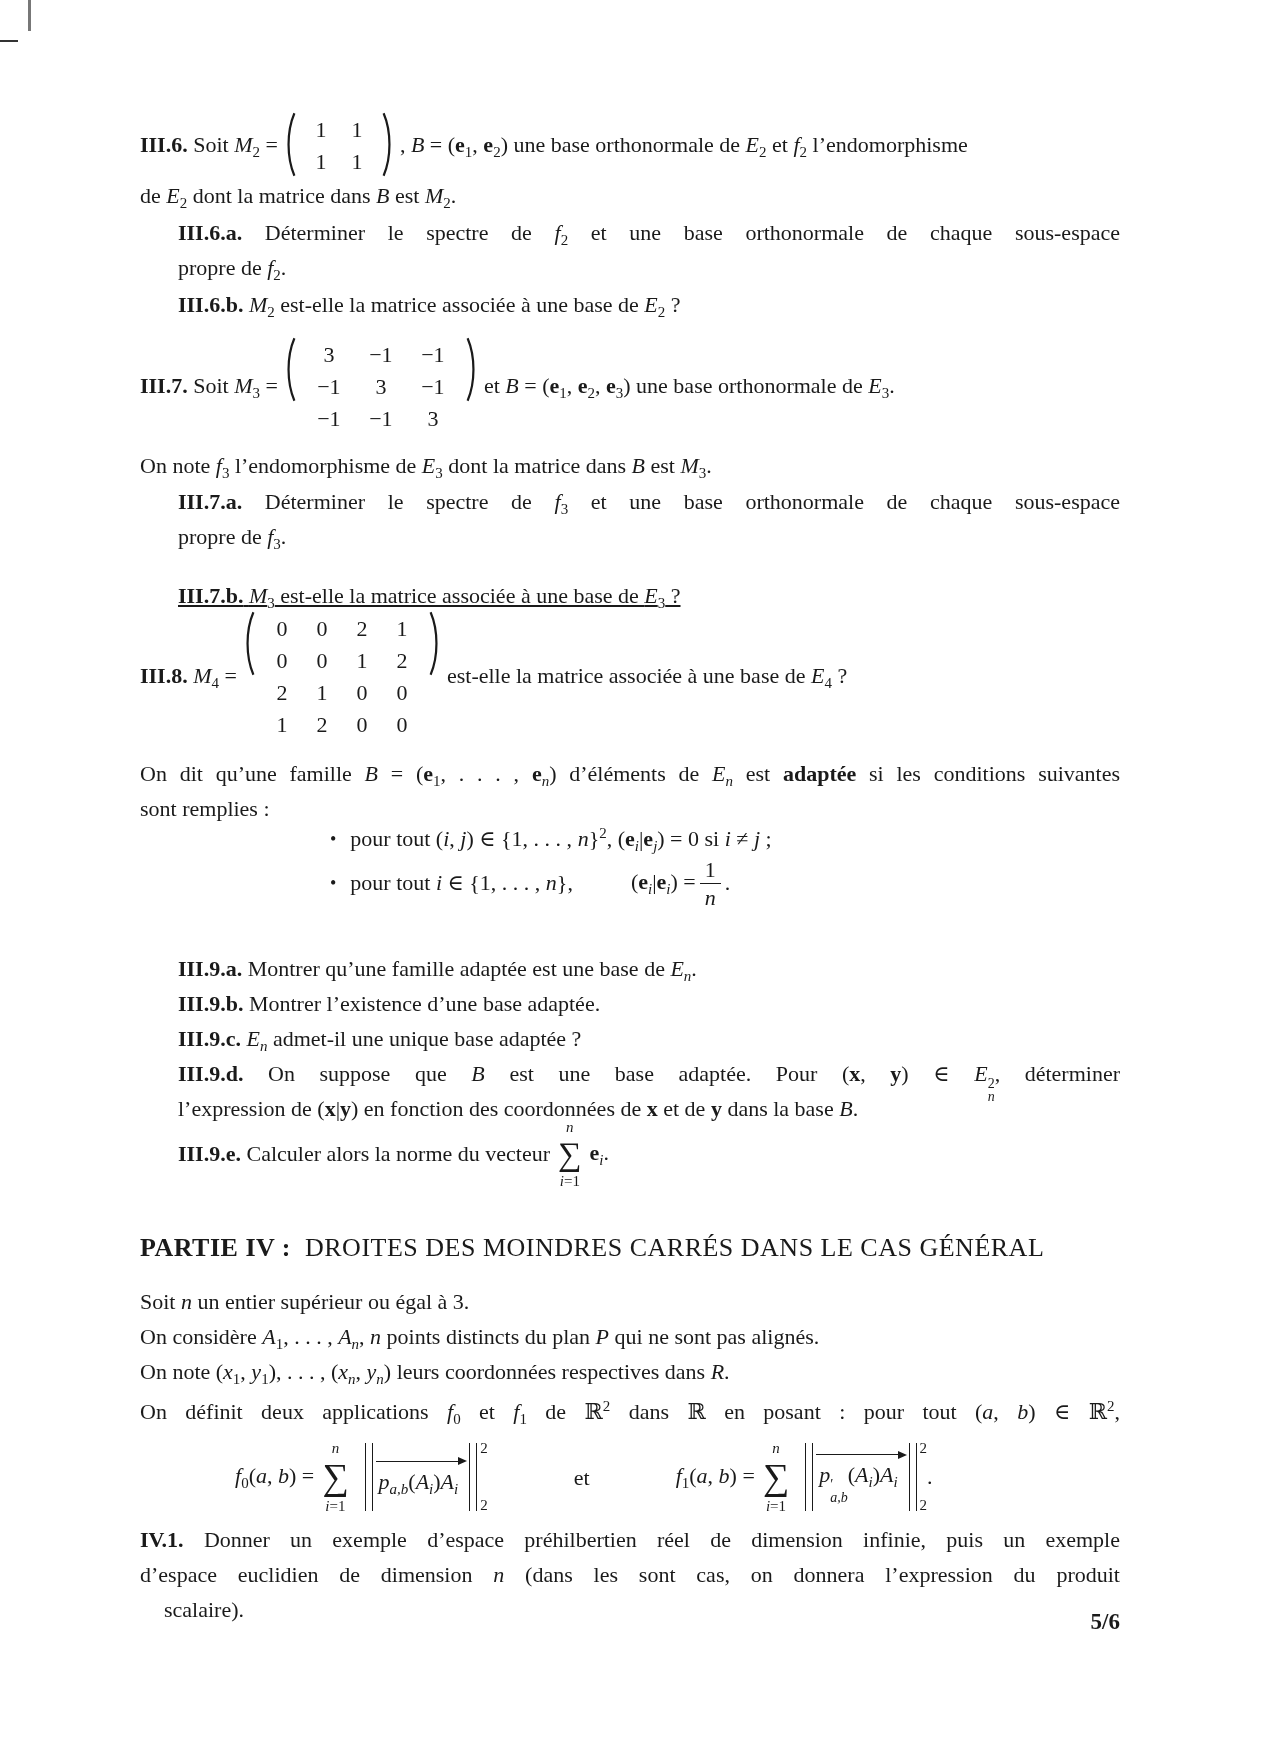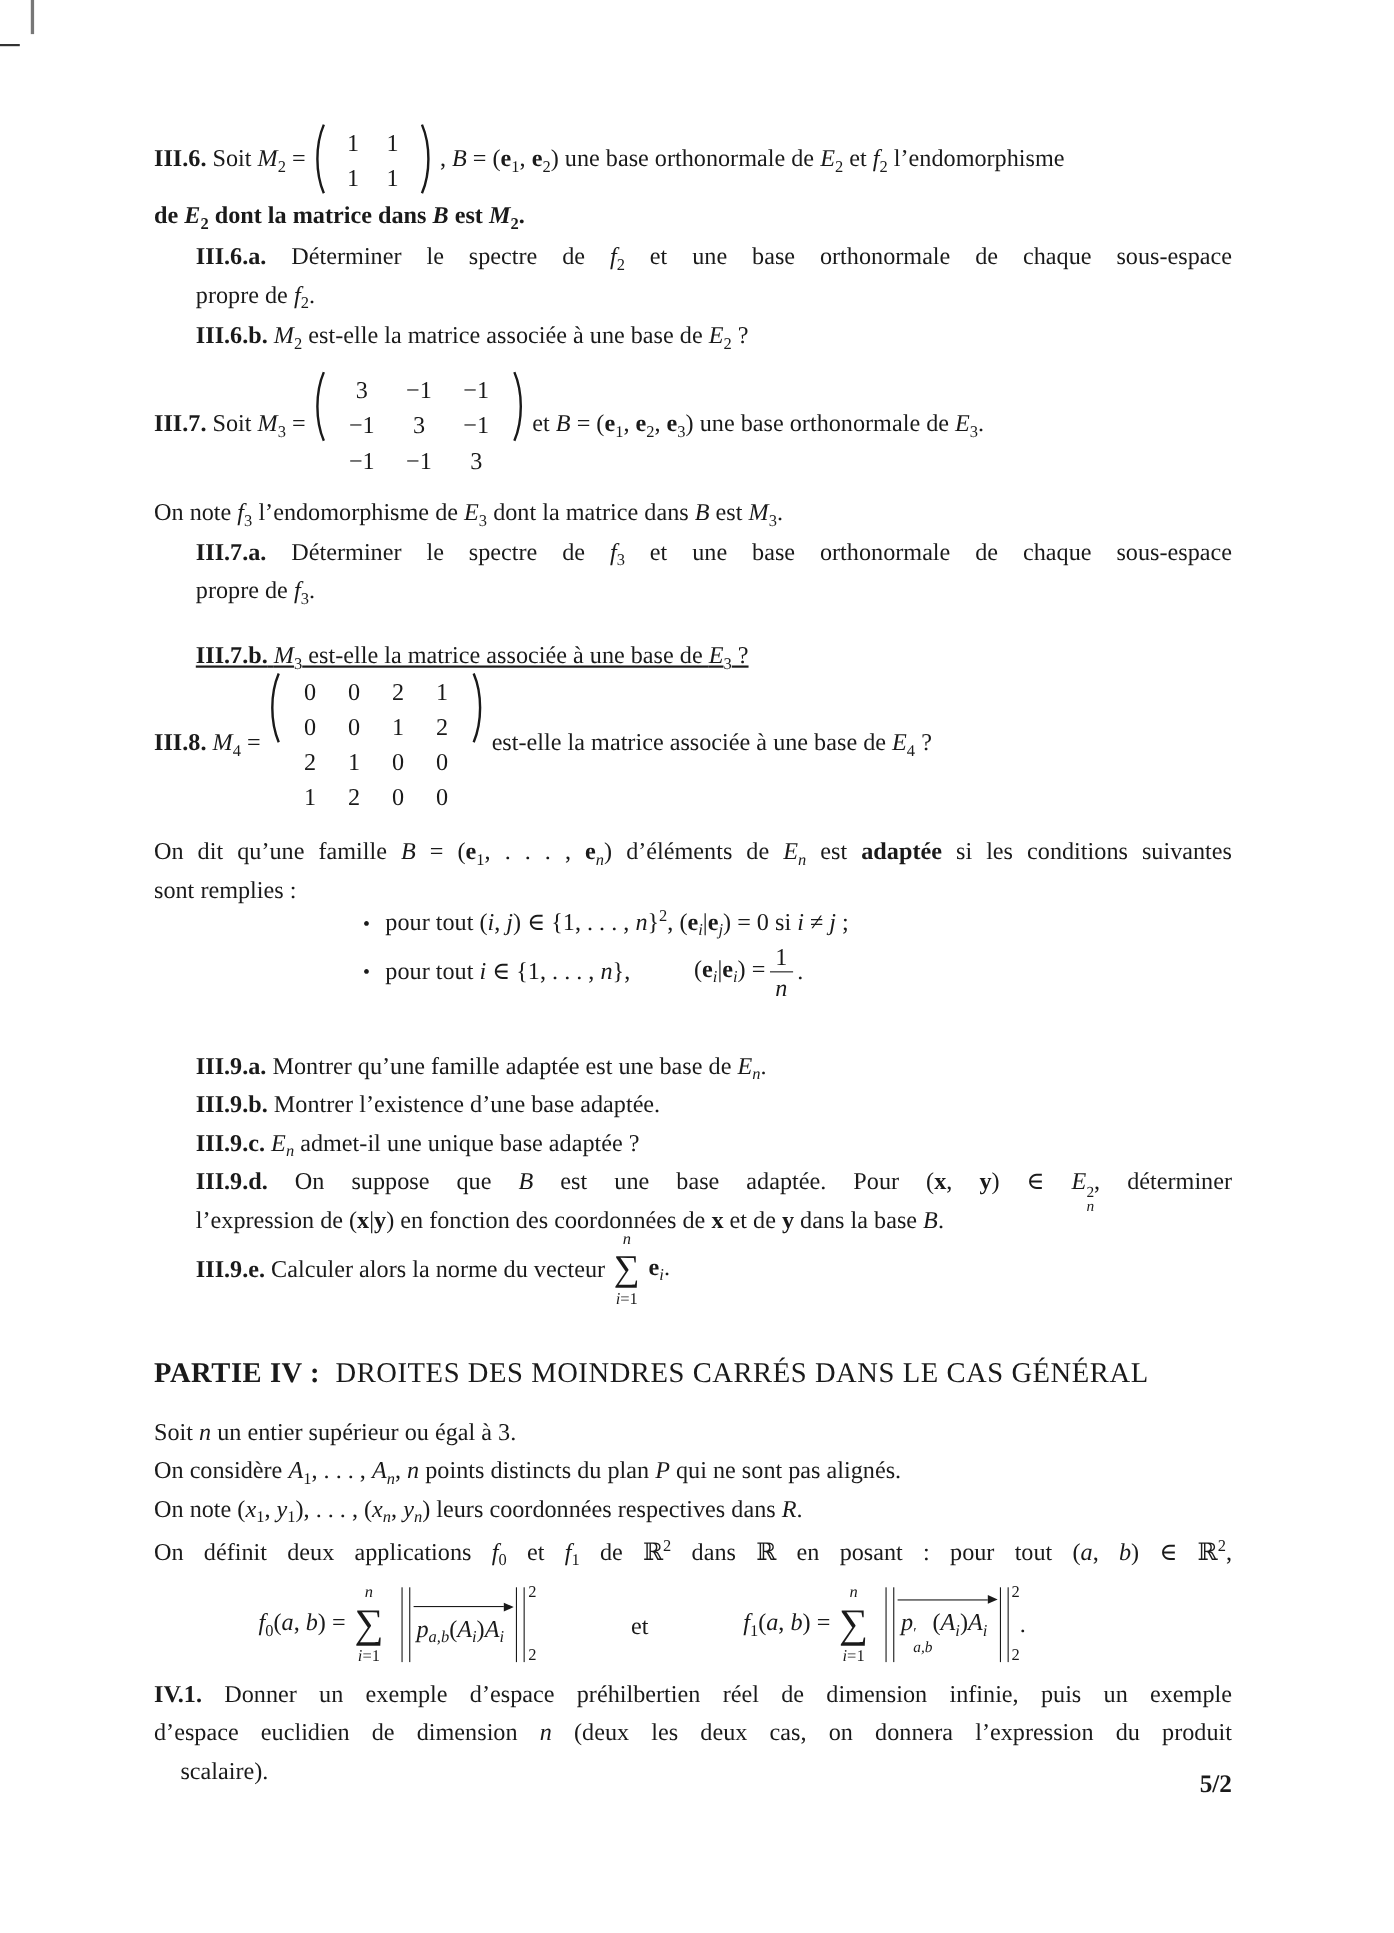--- a/index.html
+++ b/index.html
@@ -84,21 +84,21 @@
             <span class="mat-cell">1</span>
             <span class="mat-cell">1</span>
           </div>
         </span>
       <svg class="paren pr" viewBox="0 0 20 100" preserveAspectRatio="none">
           <path d="M4 2 C 16 30 16 70 4 98" fill="none" stroke="#1a1a1a" stroke-width="2.2" vector-effect="non-scaling-stroke"></path>
         </svg>
     </span>
     <span><span class="seg-txt">, </span><span class="seg-i">B</span><span class="seg-txt"> = (</span><span class="seg-b">e</span><span class="seg-sub">1</span><span class="seg-txt">, </span><span class="seg-b">e</span><span class="seg-sub">2</span><span class="seg-txt">) une base orthonormale de </span><span class="seg-i">E</span><span class="seg-sub">2</span><span class="seg-txt"> et </span><span class="seg-i">f</span><span class="seg-sub">2</span><span class="seg-txt"> l’endomorphisme</span></span>
   </div>
-  <div class="abs line" style="left:140px;top:178px;width:980px;font-weight:bold;"><span class="seg-txt">de </span><span class="seg-i">E</span><span class="seg-sub">2</span><span class="seg-txt"> dont la matrice dans </span><span class="seg-i">B</span><span class="seg-txt"> est </span><span class="seg-i">M</span><span class="seg-sub">2</span><span class="seg-txt">.</span></div>
+  <div class="abs line" style="left:140px;top:178px;width:980px;"><span class="seg-txt">de </span><span class="seg-i">E</span><span class="seg-sub">2</span><span class="seg-txt"> dont la matrice dans </span><span class="seg-i">B</span><span class="seg-txt"> est </span><span class="seg-i">M</span><span class="seg-sub">2</span><span class="seg-txt">.</span></div>
 
   <div class="abs wline jl" style="left:178px;top:215px;width:942px;"><span class="seg-b">III.6.a.</span><span class="seg-txt"> Déterminer le spectre de </span><span class="seg-i">f</span><span class="seg-sub">2</span><span class="seg-txt"> et une base orthonormale de chaque sous-espace</span></div>
   <div class="abs line" style="left:178px;top:250px;width:942px;"><span class="seg-txt">propre de </span><span class="seg-i">f</span><span class="seg-sub">2</span><span class="seg-txt">.</span></div>
 
   <div class="abs line" style="left:178px;top:287px;width:942px;"><span class="seg-b">III.6.b.</span><span class="seg-txt"> </span><span class="seg-i">M</span><span class="seg-sub">2</span><span class="seg-txt"> est-elle la matrice associée à une base de </span><span class="seg-i">E</span><span class="seg-sub">2</span><span class="seg-txt"> ?</span></div>
 
   <div class="abs qrow" style="left:140px;top:325px;width:1000px;height:124px;">
     <span><span class="seg-b">III.7.</span><span class="seg-txt"> Soit </span><span class="seg-i">M</span><span class="seg-sub">3</span><span class="seg-txt"> = </span></span>
     <span class="matrix m3">
       <svg class="paren pl" viewBox="0 0 20 100" preserveAspectRatio="none">
@@ -249,18 +249,18 @@
       <span class="nbar close"></span>
       <span class="nss">
         <span>2</span>
         <span>2</span>
       </span>
       <span>.</span>
     </div>
   </div>
 
   <div class="abs wline jl" style="left:140px;top:1522px;width:980px;"><span class="seg-b">IV.1.</span><span class="seg-txt"> Donner un exemple d’espace préhilbertien réel de dimension infinie, puis un exemple</span></div>
-  <div class="abs wline jl" style="left:140px;top:1557px;width:980px;"><span class="seg-txt">d’espace euclidien de dimension </span><span class="seg-i">n</span><span class="seg-txt"> (deux les deux cas, on donnera l’expression du produit</span></div>
+  <div class="abs wline jl" style="left:140px;top:1557px;width:980px;"><span class="seg-txt">d’espace euclidien de dimension </span><span class="seg-i">n</span><span class="seg-txt"> (dans les sont cas, on donnera l’expression du produit</span></div>
   <div class="abs line" style="left:140px;top:1592px;width:980px;margin-left:24px;"><span class="seg-txt">scalaire).</span></div>
 
-  <div class="abs pagenum line" style="left:140px;top:1604px;width:980px;">5/2</div>
+  <div class="abs pagenum line" style="left:140px;top:1604px;width:980px;">5/6</div>
 
 </div>
 
 </body></html>

